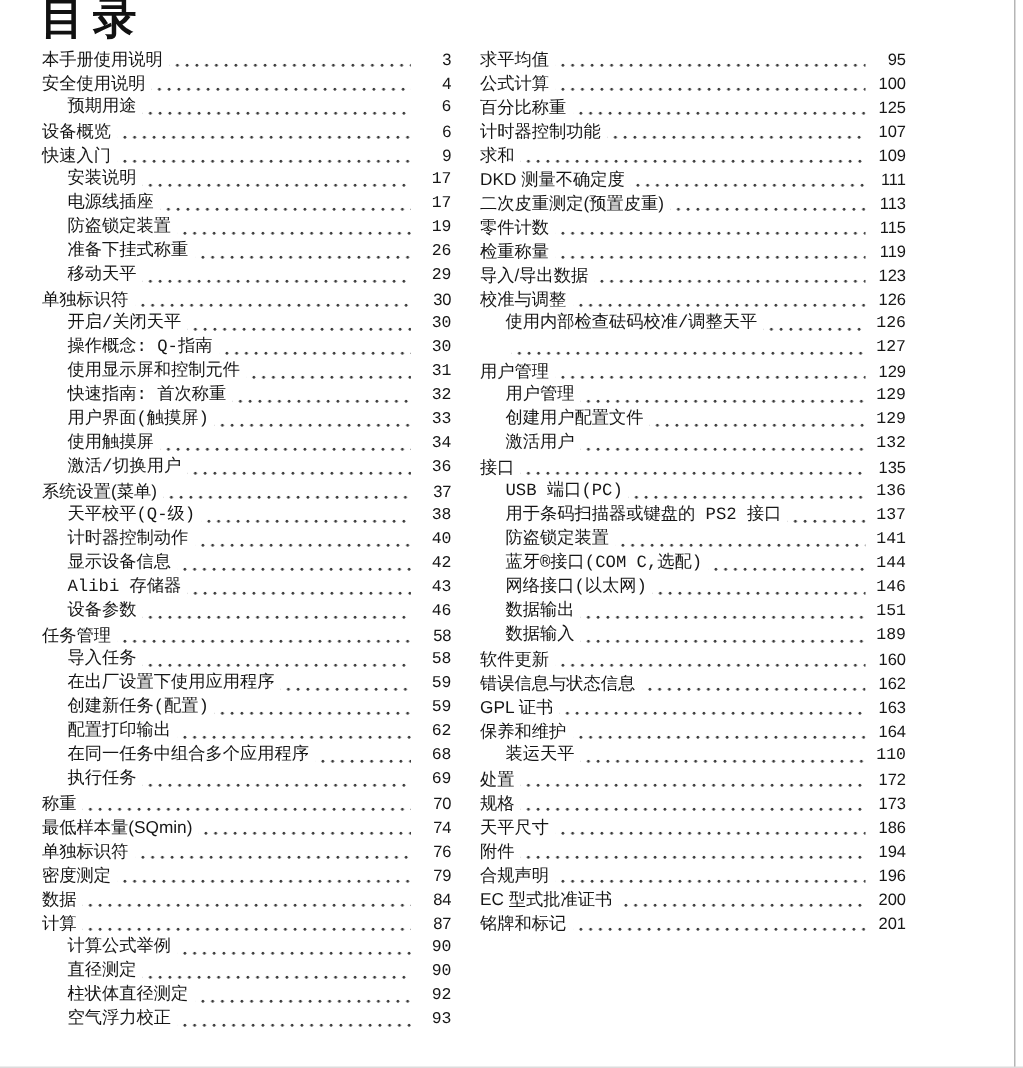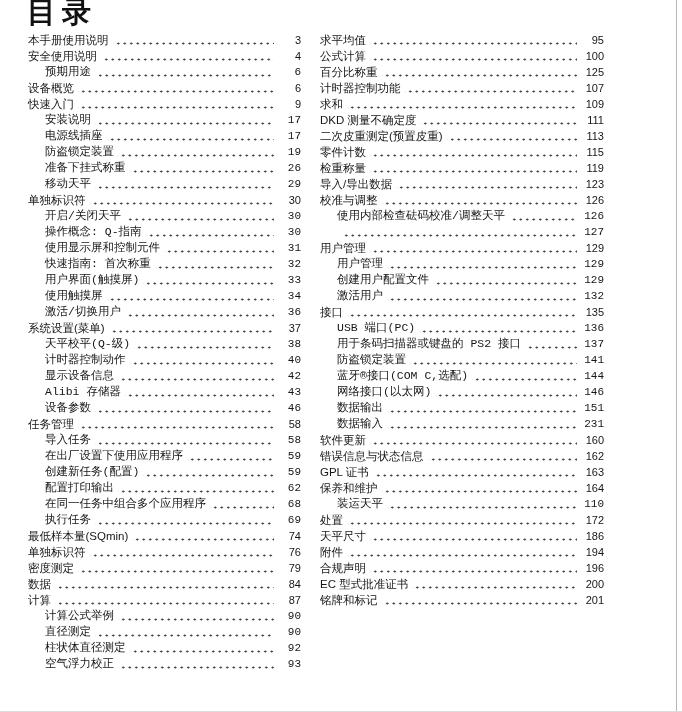--- a/index.html
+++ b/index.html
@@ -197,20 +197,25 @@
       <span class="label">在同一任务中组合多个应用程序</span>
       <span class="leader"></span>
       <span class="pagenum">68</span>
     </div>
     <div class="toc-row sub">
       <span class="label">执行任务</span>
       <span class="leader"></span>
       <span class="pagenum">69</span>
     </div>
     <div class="toc-row top">
+      <span class="label">称重</span>
+      <span class="leader"></span>
+      <span class="pagenum">70</span>
+    </div>
+    <div class="toc-row top">
       <span class="label">最低样本量(SQmin)</span>
       <span class="leader"></span>
       <span class="pagenum">74</span>
     </div>
     <div class="toc-row top">
       <span class="label">单独标识符</span>
       <span class="leader"></span>
       <span class="pagenum">76</span>
     </div>
     <div class="toc-row top">
@@ -366,21 +371,21 @@
       <span class="pagenum">146</span>
     </div>
     <div class="toc-row sub">
       <span class="label">数据输出</span>
       <span class="leader"></span>
       <span class="pagenum">151</span>
     </div>
     <div class="toc-row sub">
       <span class="label">数据输入</span>
       <span class="leader"></span>
-      <span class="pagenum">231</span>
+      <span class="pagenum">189</span>
     </div>
     <div class="toc-row top">
       <span class="label">软件更新</span>
       <span class="leader"></span>
       <span class="pagenum">160</span>
     </div>
     <div class="toc-row top">
       <span class="label">错误信息与状态信息</span>
       <span class="leader"></span>
       <span class="pagenum">162</span>
@@ -397,20 +402,25 @@
     </div>
     <div class="toc-row sub">
       <span class="label">装运天平</span>
       <span class="leader"></span>
       <span class="pagenum">110</span>
     </div>
     <div class="toc-row top">
       <span class="label">处置</span>
       <span class="leader"></span>
       <span class="pagenum">172</span>
+    </div>
+    <div class="toc-row top">
+      <span class="label">规格</span>
+      <span class="leader"></span>
+      <span class="pagenum">173</span>
     </div>
     <div class="toc-row top">
       <span class="label">天平尺寸</span>
       <span class="leader"></span>
       <span class="pagenum">186</span>
     </div>
     <div class="toc-row top">
       <span class="label">附件</span>
       <span class="leader"></span>
       <span class="pagenum">194</span>

